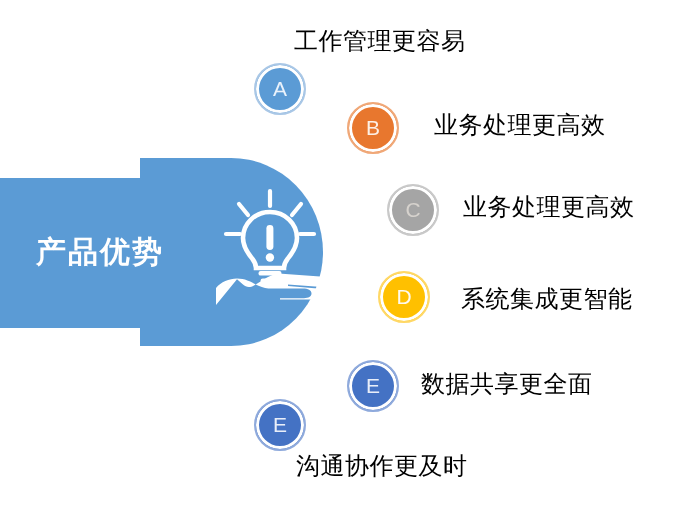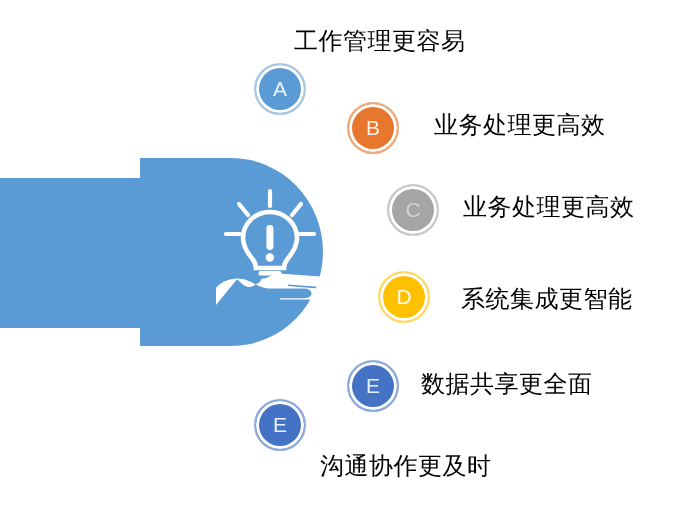--- a/index.html
+++ b/index.html
@@ -101,20 +101,21 @@
 </style>
 </head>
 <body>
 
 <div id="stage">
 
   <div class="banner">
     <div class="banner-bulge"></div>
     <div class="banner-bar"></div>
 
+    <div class="banner-title">产品优势</div>
 
     <div class="banner-icon">
       <svg viewBox="0 0 120 130" width="120" height="130" aria-hidden="true">
         <g stroke="#ffffff" stroke-width="4.2" stroke-linecap="round" fill="none">
           <line x1="60" y1="6" x2="60" y2="21"></line>
           <line x1="29" y1="19" x2="38" y2="30"></line>
           <line x1="91" y1="19" x2="82" y2="30"></line>
           <line x1="16" y1="49" x2="30" y2="49"></line>
           <line x1="104" y1="49" x2="90" y2="49"></line>
         </g>
@@ -145,16 +146,16 @@
         <span>D</span>
       </div>
       <div class="item-label" style="left: 461px; top: 284px;">系统集成更智能</div>
       <div class="badge" style="left: 347px; top: 360px; background: rgb(68, 114, 196); border: 2px solid rgb(143, 170, 220); box-shadow: rgb(255, 255, 255) 0px 0px 0px 3px inset; color: rgb(232, 238, 249);">
         <span>E</span>
       </div>
       <div class="item-label" style="left: 421px; top: 369px; text-align: right;">数据共享更全面</div>
       <div class="badge" style="left: 254px; top: 399px; background: rgb(68, 114, 196); border: 2px solid rgb(143, 170, 220); box-shadow: rgb(255, 255, 255) 0px 0px 0px 3px inset; color: rgb(232, 238, 249);">
         <span>E</span>
       </div>
-      <div class="item-label" style="left: 320px; top: 451px;">沟通协作更及时</div>
+      <div class="item-label" style="left: 296px; top: 451px;">沟通协作更及时</div>
     </div>
 
 </div>
 
 </body></html>

